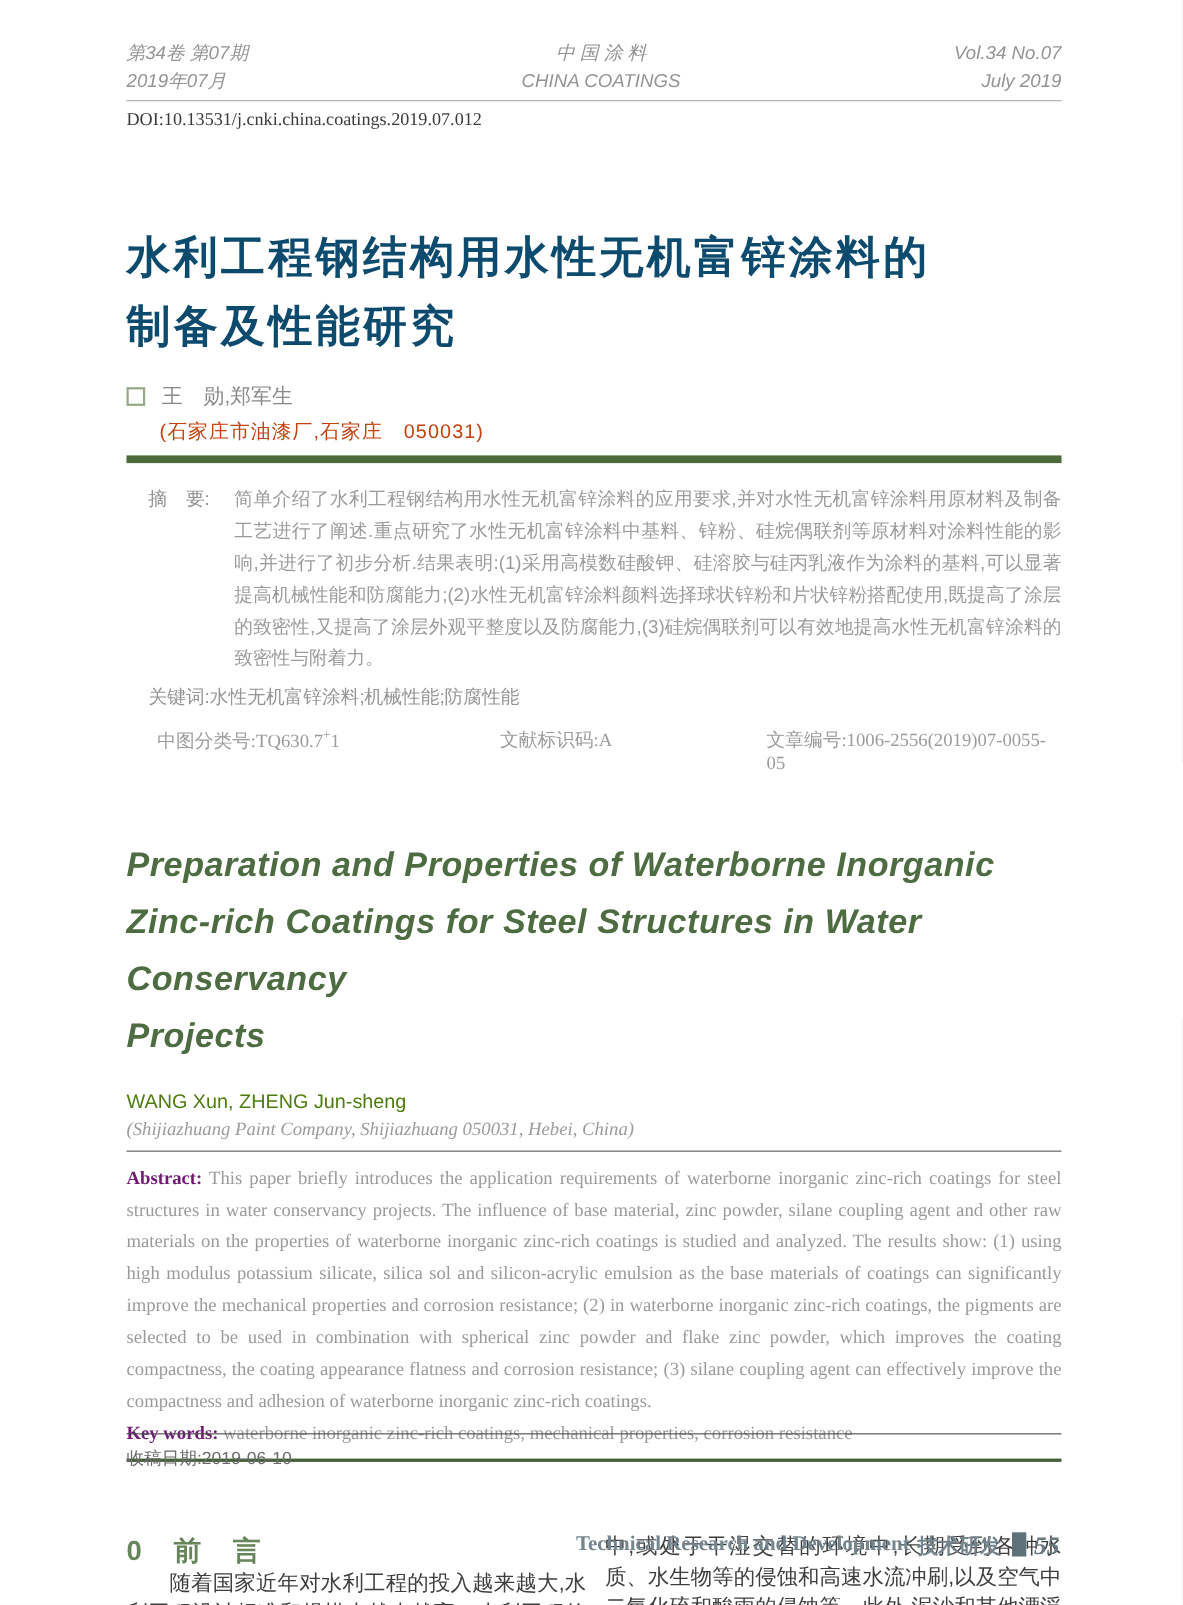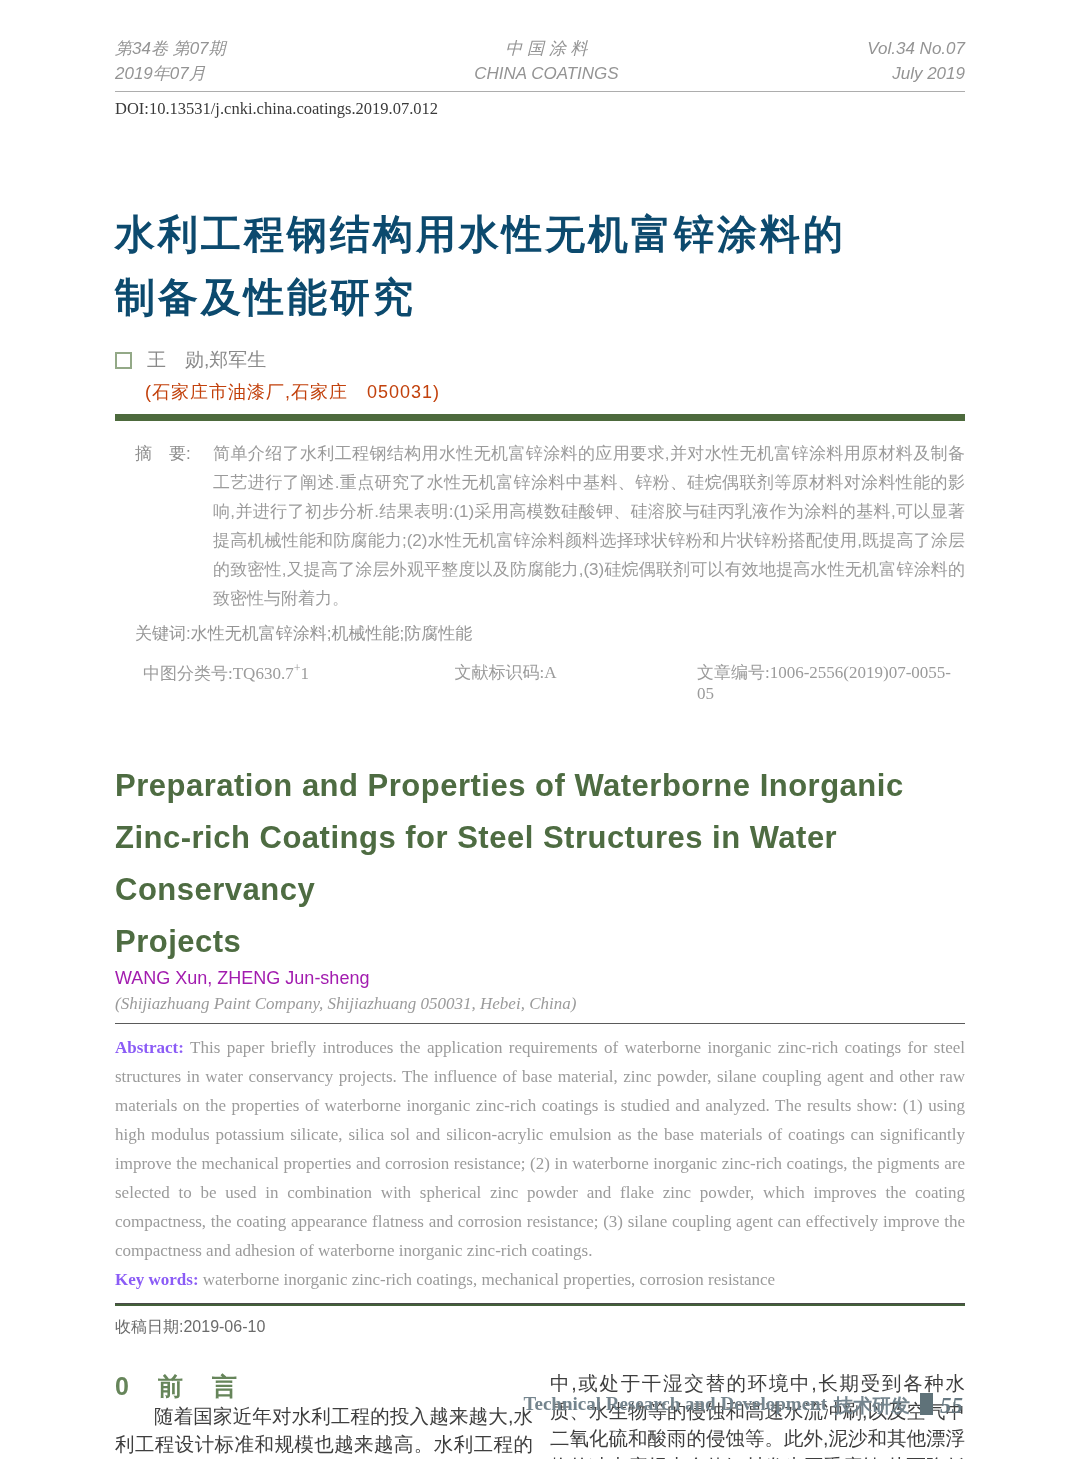--- a/index.html
+++ b/index.html
@@ -29,27 +29,27 @@
   .abstract-cn { margin-top:18px; margin-left:20px; position:relative; padding-left:78px;
     color:#9b9b9b; font-size:17px; line-height:29px; text-align:justify; }
   .abstract-cn .abstract-label { position:absolute; left:0; top:0; color:#8d8d8d; }
   .keywords-row { margin-left:20px; margin-top:9px; color:#959595; font-size:17px; }
   .clc-row { margin-left:28px; margin-top:16px; color:#9b9b9b; font-size:17px; display:flex;font-family:Liberation Serif, serif; }
   .clc-item1 { width:315px; }
   .clc-item2 { width:245px; }
   .clc-row sup { font-size:12px; }
 
   
-  .title-en { margin-top:56px; color:#4e6c42; font-weight:bold; font-size:31px; line-height:52px; letter-spacing:0.5px; }
-  .authors-en { margin-top:0; color:#a21caf; font-size:18px; }
+  .title-en { margin-top:56px; color:#4e6c42; font-weight:bold; font-size:31px; line-height:52px; letter-spacing:0.5px;font-style:italic; }
+  .authors-en { margin-top:23px; color:#4d7c0f; font-size:18px; }
   .affiliation-en { margin-top:5px; color:#9b9b9b; font-family:"Liberation Serif", serif;
     font-style:italic; font-size:17px; padding-bottom:9px; border-bottom:1px solid #5a5a5a; }
   .abstract-en { margin-top:9px; font-family:"Liberation Serif", serif; color:#9b9b9b;
     font-size:17px; line-height:29px; text-align:justify; }
-  .en-label { font-weight:bold; color:#8b5cf6; }
+  .en-label { font-weight:bold; color:#701a75; }
   .keywords-en { font-family:"Liberation Serif", serif; color:#9b9b9b; font-size:17px; line-height:29px; }
   .green-rule { height:3px; background:#44603a; margin-top:9px; }
 
   
   .body-columns { margin-top:64px; display:flex; }
   .col-left { width:418px; margin-right:17px; }
   .col-right { width:415px; }
   .section-heading { color:#66855a; font-size:25px; font-weight:bold; letter-spacing:2px; }
   .body-text { color:#3e3e3e; font-size:19.5px; line-height:27.5px; text-align:justify; }
   .indent-first { text-indent:2em; }

